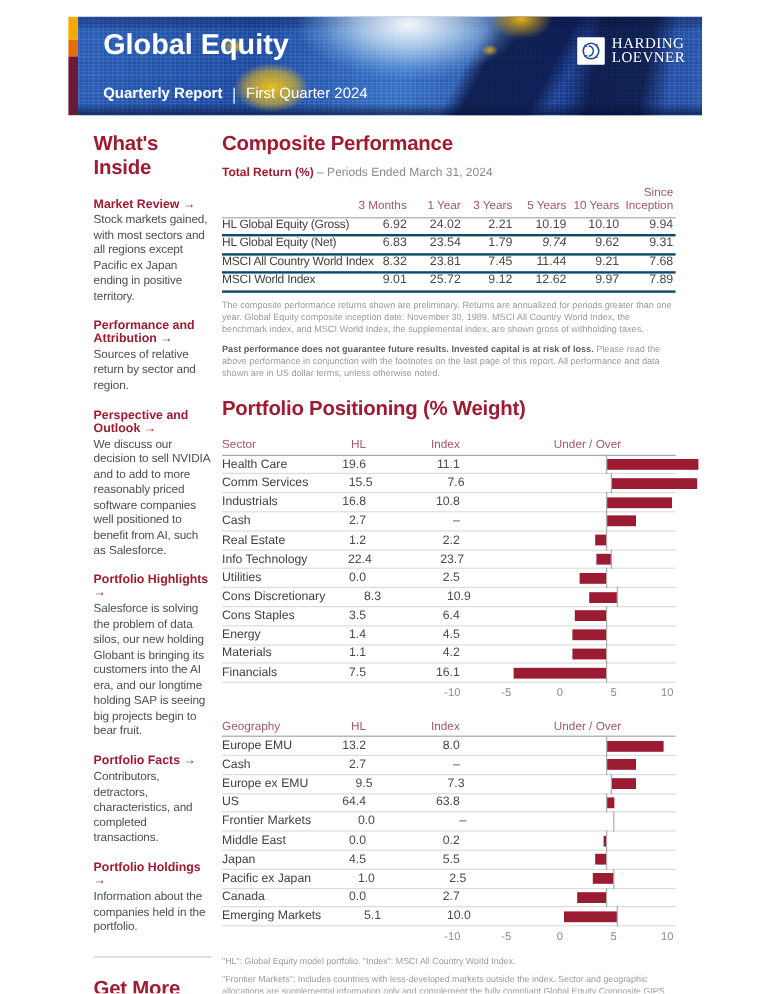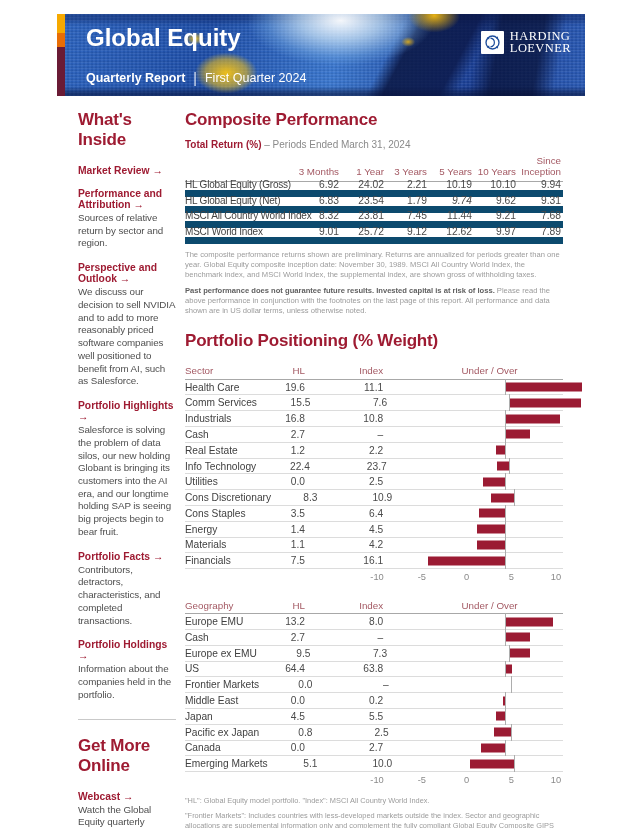--- a/index.html
+++ b/index.html
@@ -55,21 +55,21 @@
   .s-item { margin-bottom:12px; }
   .s-label { font-size:10.3px; font-weight:bold; color:#9e1b32; margin-bottom:2px; cursor:pointer; }
   .s-text  { font-size:9.8px; color:#4f4f4f; line-height:1.3; letter-spacing:-.1px; }
   .s-div { border:none; border-top:1px solid #c9c9c9; margin:17px 0 16px 0; }
 
   
   .subtitle { margin-top:9px; font-size:10px; }
   .subtitle b { color:#9e1b32; }
   .subtitle span { color:#8a8a8a; }
   .perf { margin-top:5px; }
-  .prow { display:flex; align-items:flex-end; height:15.5px; border-bottom:7px solid #0c4a6e; }
+  .prow { display:flex; align-items:flex-start; height:15.5px; border-bottom:2px solid #0c4a6e; }
   .prow.phead { height:auto; align-items:flex-end; padding-bottom:3px; border-bottom:1px solid #a8a8a8; }
   .pc-name { width:108px; font-size:10px; color:#424242; white-space:nowrap; letter-spacing:-.2px; }
   .pc-v { font-size:10.3px; color:#4a4a4a; text-align:right; white-space:nowrap; }
   .pc-h { font-size:9.8px; color:#a45a64; text-align:right; white-space:nowrap; line-height:1.15; }
   .fn { font-size:7.6px; color:#9b9b9b; line-height:1.32; margin-top:6px; letter-spacing:0; }
   .fn b { color:#5f5f5f; }
 
   
   .pos-title { margin-top:15px; }
   .ptable { margin-top:12px; }
@@ -124,20 +124,21 @@
     </div>
   </div>
 
   <div class="content">
 
     <aside class="sidebar">
       <h2 class="sec">What's Inside</h2>
       <div id="sidebar-items">
           <div class="s-item">
             <div class="s-label">Market Review →</div>
+            <div class="s-text">Stock markets gained, with most sectors and all regions except Pacific ex Japan ending in positive territory.</div>
           </div>
           <div class="s-item">
             <div class="s-label">Performance and Attribution →</div>
             <div class="s-text">Sources of relative return by sector and region.</div>
           </div>
           <div class="s-item">
             <div class="s-label">Perspective and Outlook →</div>
             <div class="s-text">We discuss our decision to sell NVIDIA and to add to more reasonably priced software companies well positioned to benefit from AI, such as Salesforce.</div>
           </div>
           <div class="s-item">
@@ -417,21 +418,21 @@
             <div class="t-name">Japan</div>
             <div class="t-hl">4.5</div>
             <div class="t-ix">5.5</div>
             <div class="t-chart">
               <div class="zline"></div>
               <div class="bar" style="background: rgb(155, 27, 51); width: 8.9px; left: 80px;"></div>
             </div>
           </div>
           <div class="trow">
             <div class="t-name">Pacific ex Japan</div>
-            <div class="t-hl">0.8</div>
+            <div class="t-hl">1.0</div>
             <div class="t-ix">2.5</div>
             <div class="t-chart">
               <div class="zline"></div>
               <div class="bar" style="background: rgb(155, 27, 51); width: 17px; left: 72px;"></div>
             </div>
           </div>
           <div class="trow">
             <div class="t-name">Canada</div>
             <div class="t-hl">0.0</div>
             <div class="t-ix">2.7</div>

